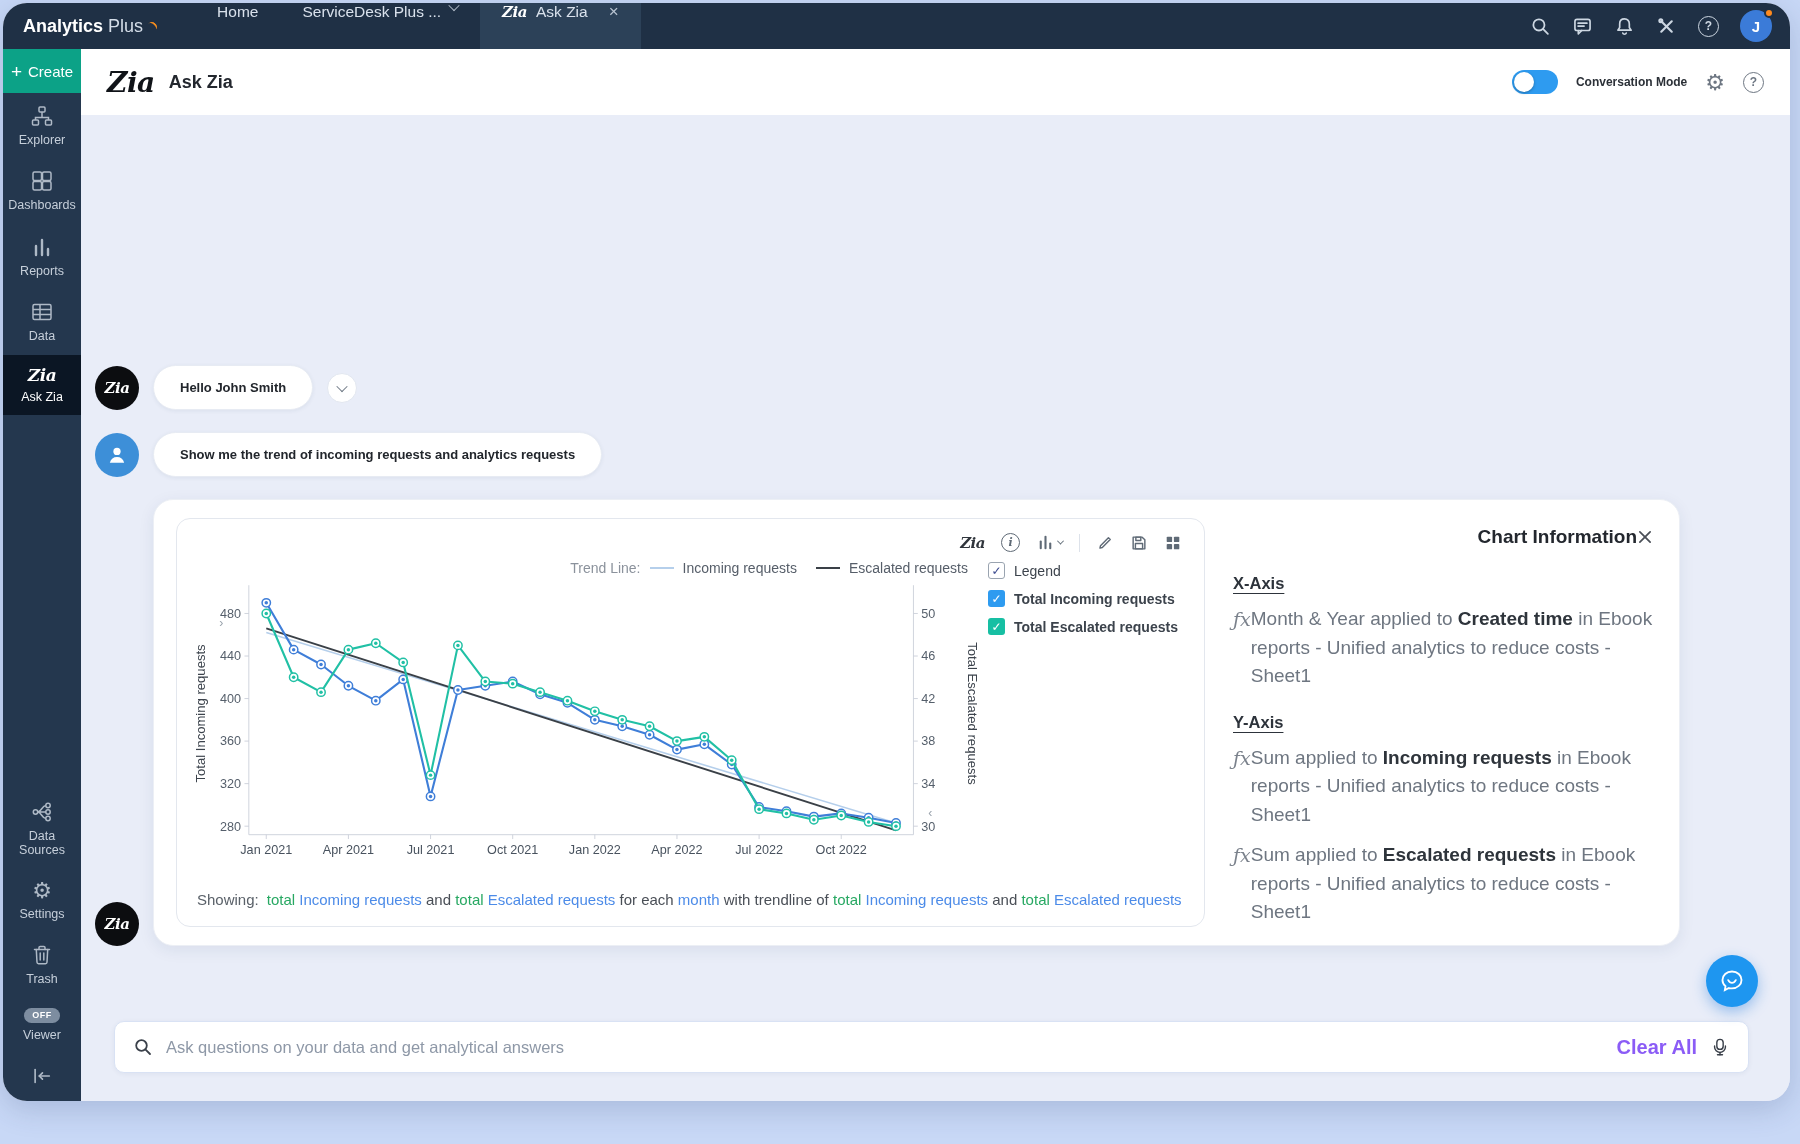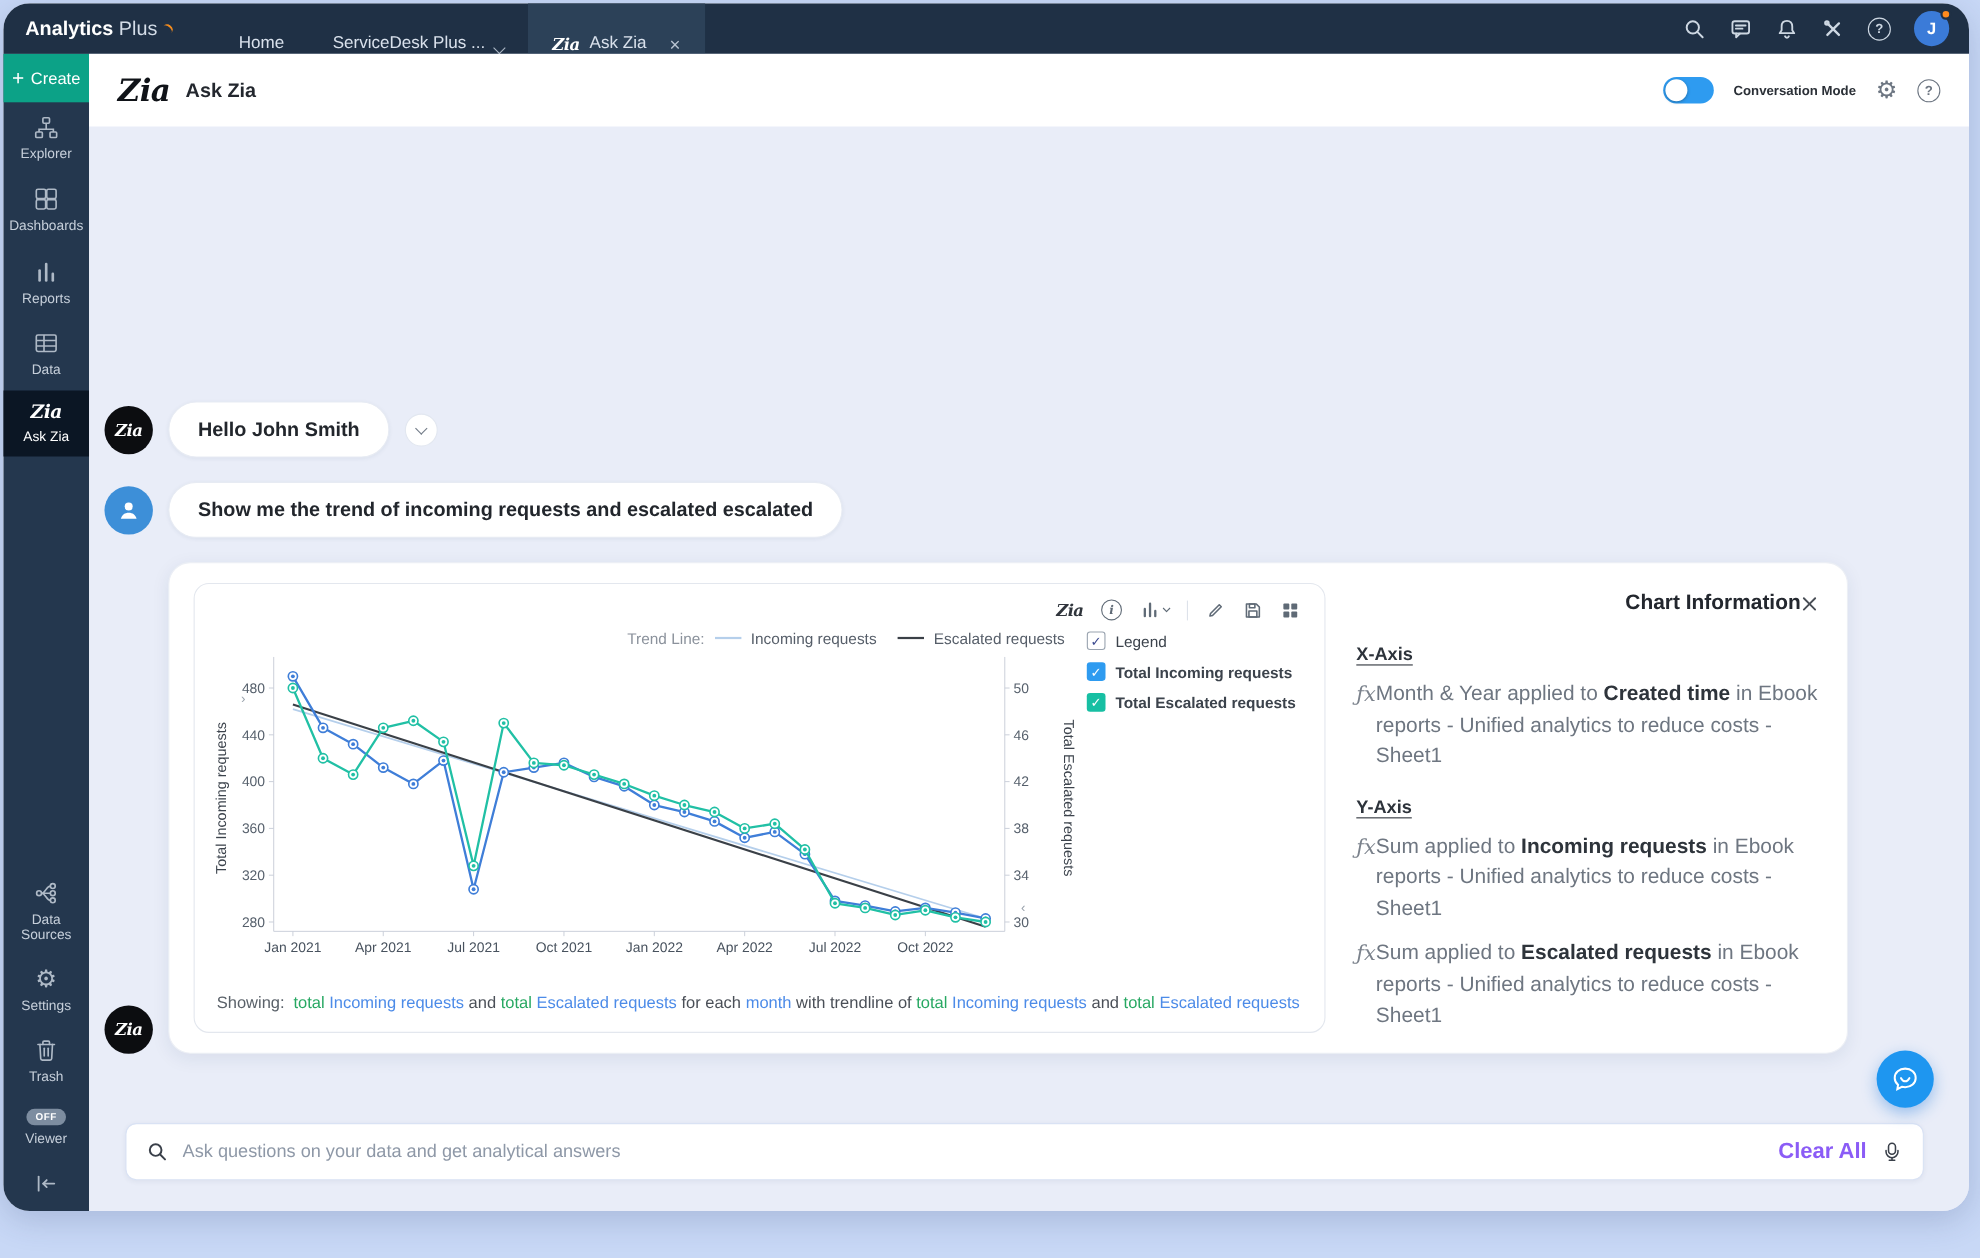--- a/index.html
+++ b/index.html
@@ -7,21 +7,21 @@
   body{background:#c8d8f6;position:relative;overflow:hidden}
   .app{position:absolute;left:3px;top:3px;width:1787px;height:1098px;border-radius:24px;overflow:hidden;
        background:#e9edf8;box-shadow:0 8px 30px rgba(40,60,110,.20);display:flex;flex-direction:column}
   
   .topbar{height:46px;background:#1f3045;display:flex;align-items:center;color:#dde5ee;flex:none}
   .logo{padding:0 22px 0 20px;display:flex;align-items:baseline;position:relative;white-space:nowrap;cursor:pointer}
   .logo-b{font-size:18px;font-weight:700;color:#fff}
   .logo-l{font-size:18px;font-weight:400;color:#d4dde8;margin-left:5px}
   .logo-spark{position:absolute;right:8px;top:6px;width:10px;height:10px;border-top:2.5px solid #f28b1e;border-radius:50%;transform:rotate(40deg)}
   .tabs{display:flex;align-items:stretch;height:100%;margin-left:30px;font-size:15.5px}
-  .tab{display:flex;align-items:flex-end;gap:9px;padding:0 22px;color:#d9e1ec;cursor:pointer}
+  .tab{display:flex;align-items:flex-start;gap:9px;padding:0 22px;color:#d9e1ec;cursor:pointer}
   .tab .chev{color:#aeb9c7}
   .tab.active{background:#2c4158}
   .tab-close{margin-left:12px;font-size:17px;color:#b9c4d2;line-height:1}
   .topbar-icons{margin-left:auto;display:flex;align-items:center;gap:21px;padding-right:18px;color:#cdd7e2}
   .tb-icon{display:flex;align-items:center;cursor:pointer}
   .help-circle{width:21px;height:21px;border:1.7px solid currentColor;border-radius:50%;display:flex;align-items:center;justify-content:center;font-size:12px;font-weight:700}
   .avatar{width:32px;height:32px;border-radius:50%;background:#3b7bd8;color:#fff;font-size:15px;font-weight:700;
           display:flex;align-items:center;justify-content:center;position:relative;cursor:pointer}
   .avatar-dot{position:absolute;top:-2px;right:-2px;width:10px;height:10px;border-radius:50%;background:#ff8a1e;border:2px solid #1f3045}
   .chev{display:inline-block;width:8px;height:8px;border-right:1.8px solid currentColor;border-bottom:1.8px solid currentColor;transform:rotate(45deg) translate(-1px,-1px)}
@@ -51,21 +51,21 @@
   .hdr-label{font-size:12px;font-weight:600}
   .hdr-gear{font-size:22px;color:#6d7682;font-family:"DejaVu Sans",sans-serif;cursor:pointer}
   .hdr-help{color:#6d7682;cursor:pointer}
   
   .chat{flex:1;min-height:0;padding:250px 110px 0 14px}
   .msg-row{display:flex;align-items:center;gap:14px;margin-bottom:22px}
   .msg-row.response{align-items:flex-end;margin-bottom:0}
   .zia-avatar{width:44px;height:44px;border-radius:50%;background:#0c0d10;color:#fff;display:flex;align-items:center;justify-content:center;flex:none}
   .zia-avatar .zia-script{font-size:15px}
   .user-avatar{width:44px;height:44px;border-radius:50%;background:#3d8fd8;display:flex;align-items:center;justify-content:center;flex:none}
-  .bubble{background:#fff;border:1px solid #e7ebf3;border-radius:28px;padding:14px 26px;font-size:18px;font-weight:600;
+  .bubble{background:#fff;border:1px solid #e7ebf3;border-radius:28px;padding:14px 26px;font-size:13px;font-weight:600;
           color:#22262c;box-shadow:0 1px 4px rgba(30,50,90,.07)}
   .expand-btn{width:30px;height:30px;border-radius:50%;background:#fff;border:1px solid #e2e7f0;color:#707a86;
               display:flex;align-items:center;justify-content:center;cursor:pointer;flex:none}
   
   .card{flex:1;background:#fff;border-radius:20px;border:1px solid #eceff5;box-shadow:0 4px 16px rgba(30,50,90,.08);
         padding:18px 22px;display:flex;gap:22px;min-width:0}
   .chart-panel{flex:1;border:1px solid #e3e7ee;border-radius:14px;padding:10px 16px 12px;min-width:0;display:flex;flex-direction:column}
   .chart-toolbar{display:flex;justify-content:flex-end;align-items:center;gap:16px;color:#5f6a76;padding:4px 6px 8px}
   .ct-icon{display:flex;align-items:center;gap:3px;cursor:pointer}
   .ct-zia{font-size:15px;color:#30353c}
@@ -282,21 +282,21 @@
             </span>
         </div>
 
         <div class="msg-row">
           <span class="user-avatar">
             <svg width="22" height="22" viewBox="0 0 20 20" fill="#fff">
               <circle cx="10" cy="6.8" r="3.3"></circle>
                 <path d="M3.5 17 C4.3 13.6 6.8 11.9 10 11.9 S15.7 13.6 16.5 17 Z"></path>
               </svg>
           </span>
-          <div class="bubble">Show me the trend of incoming requests and escalated escalated</div>
+          <div class="bubble">Show me the trend of incoming requests and analytics requests</div>
         </div>
 
         <div class="msg-row response">
           <span class="zia-avatar">
             <span class="zia-script">Zia</span>
           </span>
 
           <div class="card">
 
             <div class="chart-panel">

